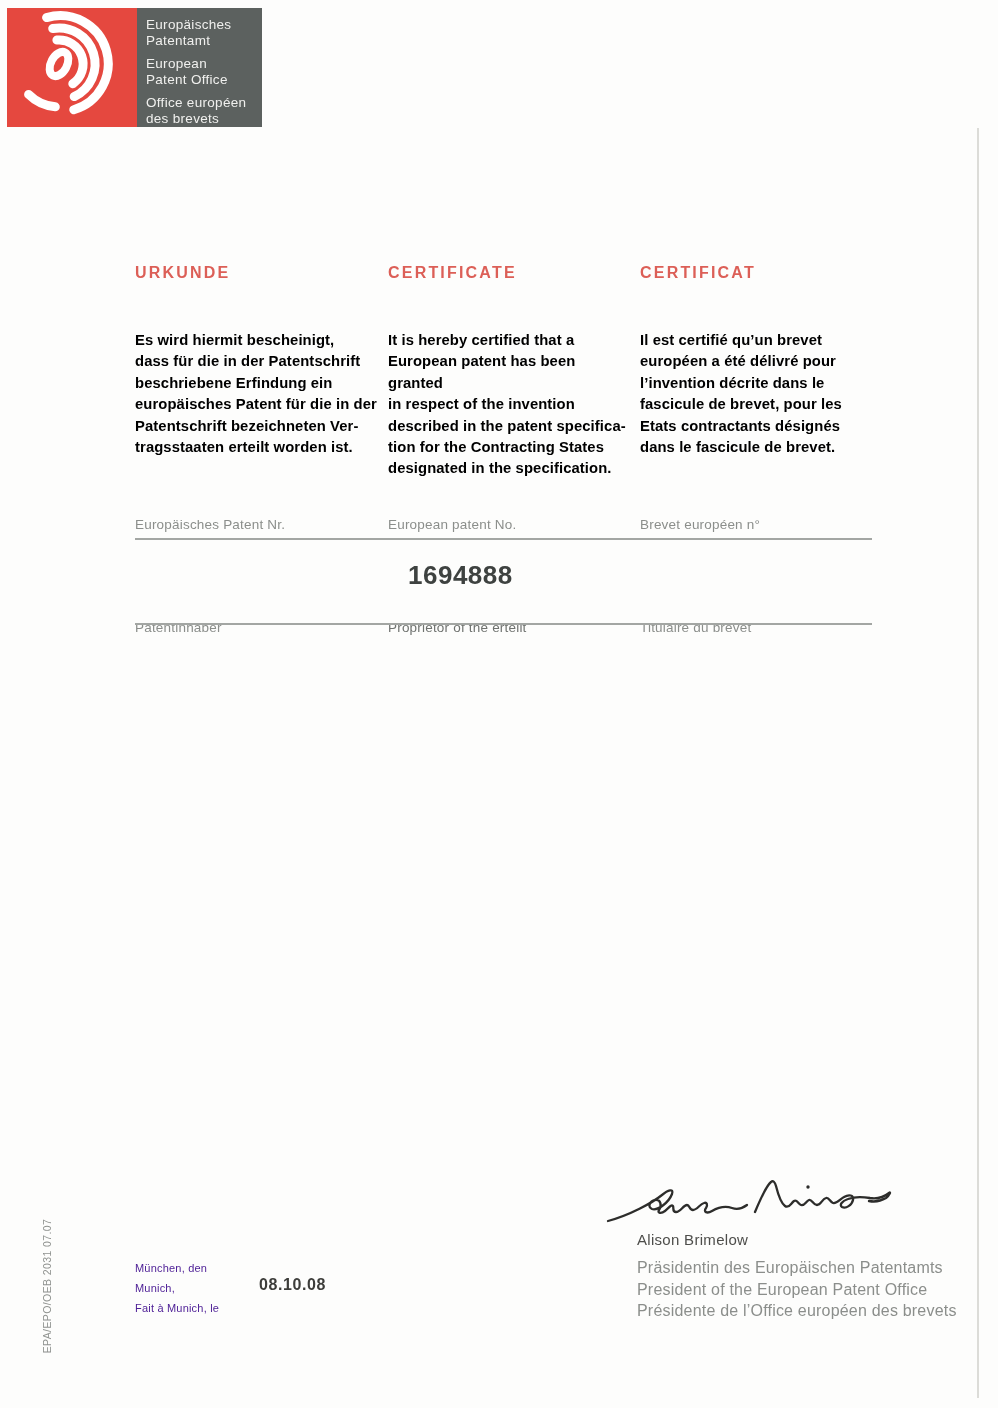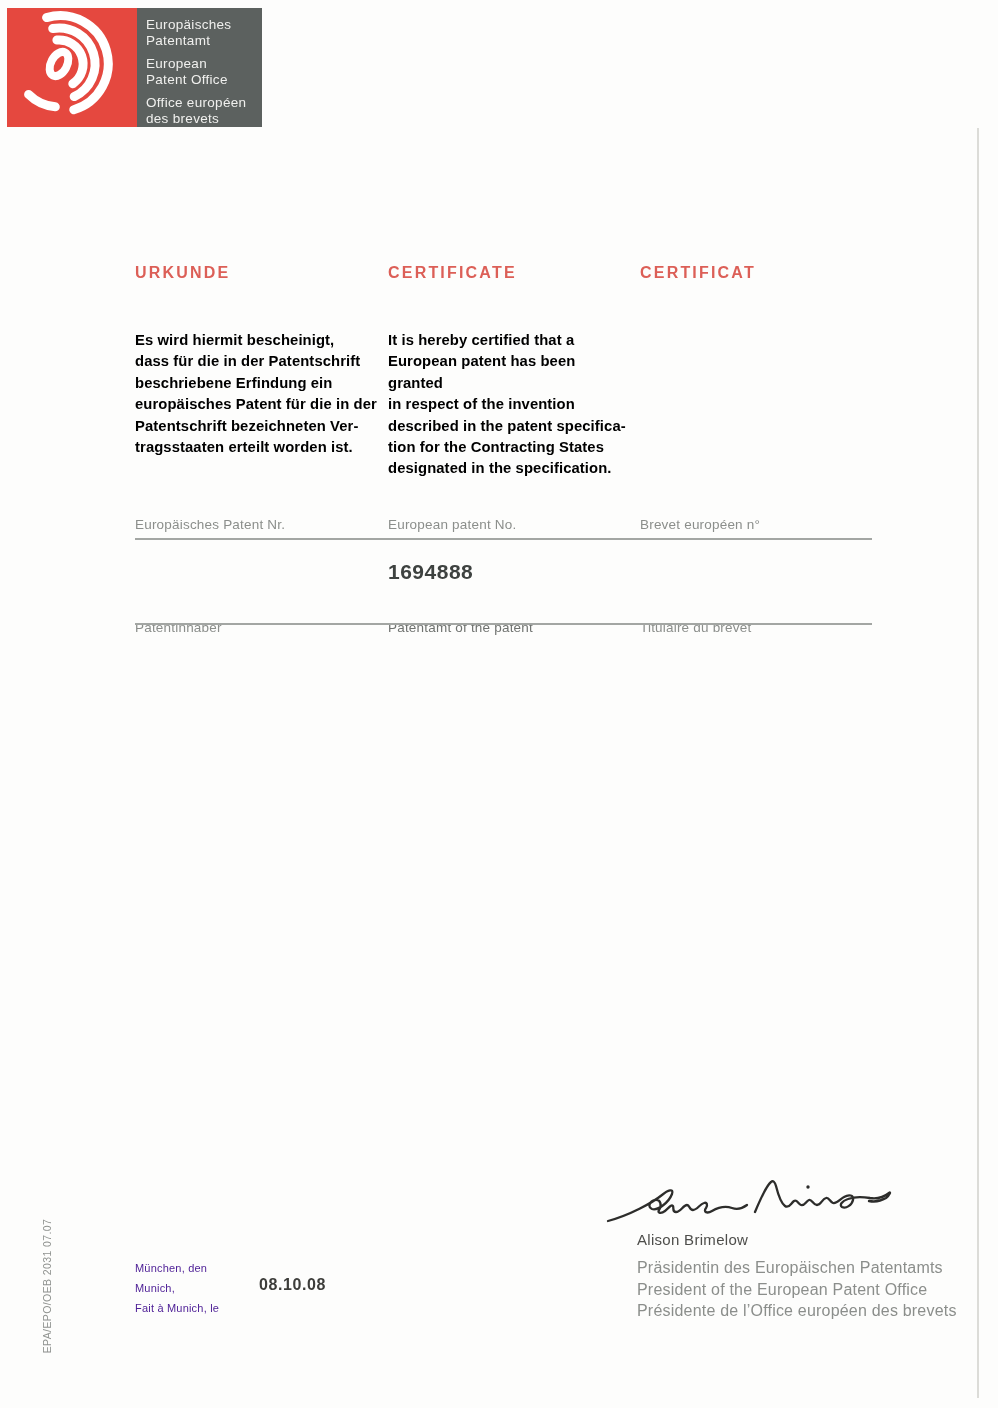--- a/index.html
+++ b/index.html
@@ -66,22 +66,22 @@
   .row2 { top: 620px; }
   .label-darker { color: #6f726f; }
   .rule {
     position: absolute; left: 135px; width: 737px; height: 0;
     border-top: 2px solid #a3a6a3;
   }
   .rule1 { top: 538px; }
   .rule2 { top: 623px; }
 
   .patent-number {
-    position: absolute; left: 388px; top: 560px;
-    font-size: 21px; font-weight: 600;
+    position: absolute; left: 408px; top: 560px;
+    font-size: 26px; font-weight: 600;
     color: #3e4240;
     letter-spacing: 0.5px;
   }
 
   
   .signature-svg { position: absolute; left: 600px; top: 1171px; width: 292px; height: 62px; }
   .signatory-name {
     position: absolute; left: 637px; top: 1231px;
     font-size: 15px; font-weight: 400;
     color: #4e4e4b;
@@ -157,29 +157,35 @@
 in respect of the invention
 described in the patent specifica-
 tion for the Contracting States
 designated in the specification.</div>
   <div class="cert-text col1 prewrap">Es wird hiermit bescheinigt,
 dass für die in der Patentschrift
 beschriebene Erfindung ein
 europäisches Patent für die in der
 Patentschrift bezeichneten Ver-
 tragsstaaten erteilt worden ist.</div>
+  <div class="cert-text col3 prewrap">Il est certifié qu’un brevet
+européen a été délivré pour
+l’invention décrite dans le
+fascicule de brevet, pour les
+Etats contractants désignés
+dans le fascicule de brevet.</div>
 
   <div class="field-label row1 col1">Europäisches Patent Nr.</div>
   <div class="field-label row1 col2">European patent No.</div>
   <div class="field-label row1 col3">Brevet européen n°</div>
   <div class="rule rule1"></div>
   <div class="patent-number">1694888</div>
 
   <div class="field-label row2 col1">Patentinhaber</div>
-  <div class="field-label row2 col2 label-darker">Patentamt of the patent</div>
+  <div class="field-label row2 col2 label-darker">Proprietor of the erteilt</div>
   <div class="field-label row2 col3">Titulaire du brevet</div>
   <div class="rule rule2"></div>
 
   <svg class="signature-svg" viewBox="0 0 292 62" fill="none" stroke="#2d2d2b" stroke-width="2.3" stroke-linecap="round" stroke-linejoin="round">
     <path d="M8 50 C30 44 52 32 62 24 C68 19 74 17 72 23 C69 31 58 40 52 38 C47 36 50 30 55 29 C61 28 62 35 59 39 C57 42 61 43 65 40 C69 37 71 33 73 35 C74 37 72 41 76 41 C81 41 83 34 87 34 C90 34 89 39 93 39 C97 39 100 33 104 32 C107 31 108 34 106 37 C103 41 107 43 112 40 C119 36 126 35 132 37 C138 39 143 37 147 34"></path>
     <path d="M155 41 C160 29 166 15 171 11 C173 9 175 11 176 15 C178 23 181 32 185 35 C189 38 191 32 194 30 C197 28 198 33 201 34 C205 35 206 30 209 29 C212 28 213 34 217 34 C221 34 222 28 226 27 C229 26 230 31 233 32 C237 33 240 28 244 26 C249 23 254 24 253 29 C252 34 246 38 242 36 C239 34 242 30 248 28 C256 25 264 26 270 27 C277 28 284 26 289 22 C291 20 290 24 286 27 C281 30 274 31 269 30"></path>
     <circle cx="208" cy="16" r="1.7" fill="#2d2d2b" stroke="none"></circle>
   </svg>
   <div class="signatory-name">Alison Brimelow</div>
   <div class="signatory-titles prewrap">Präsidentin des Europäischen Patentamts

